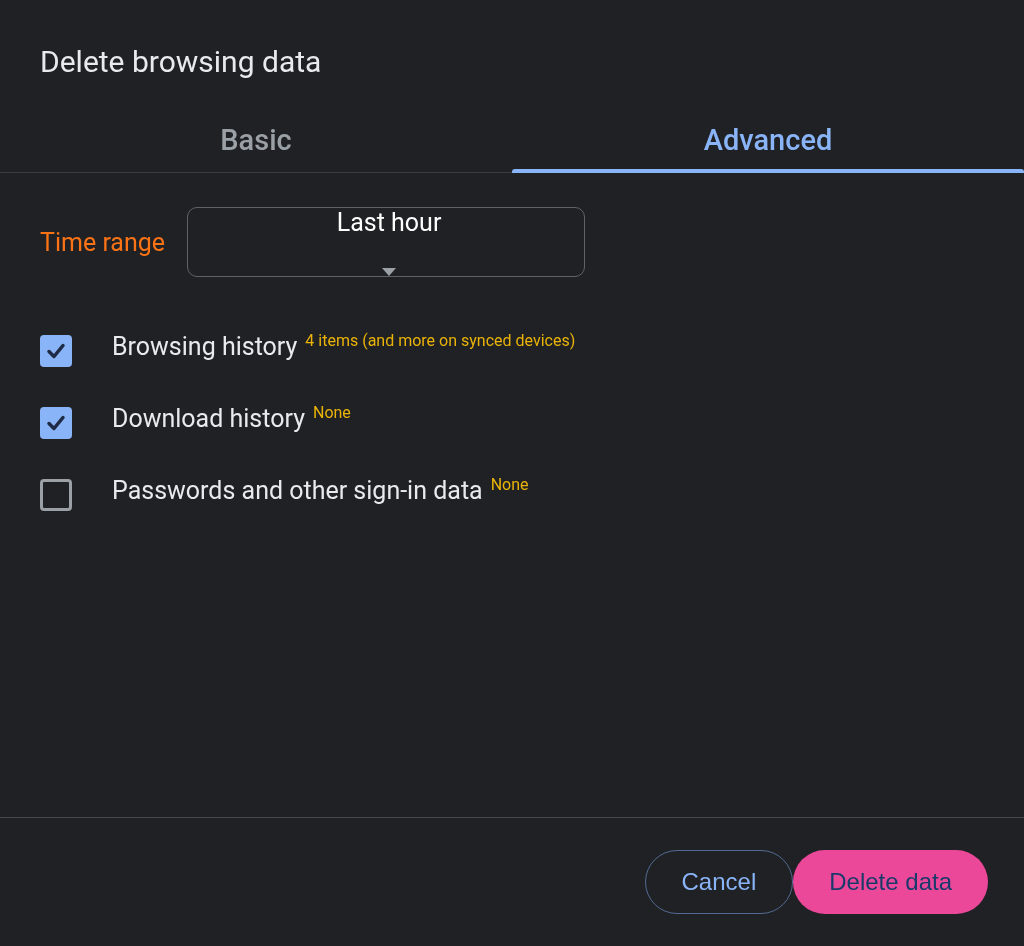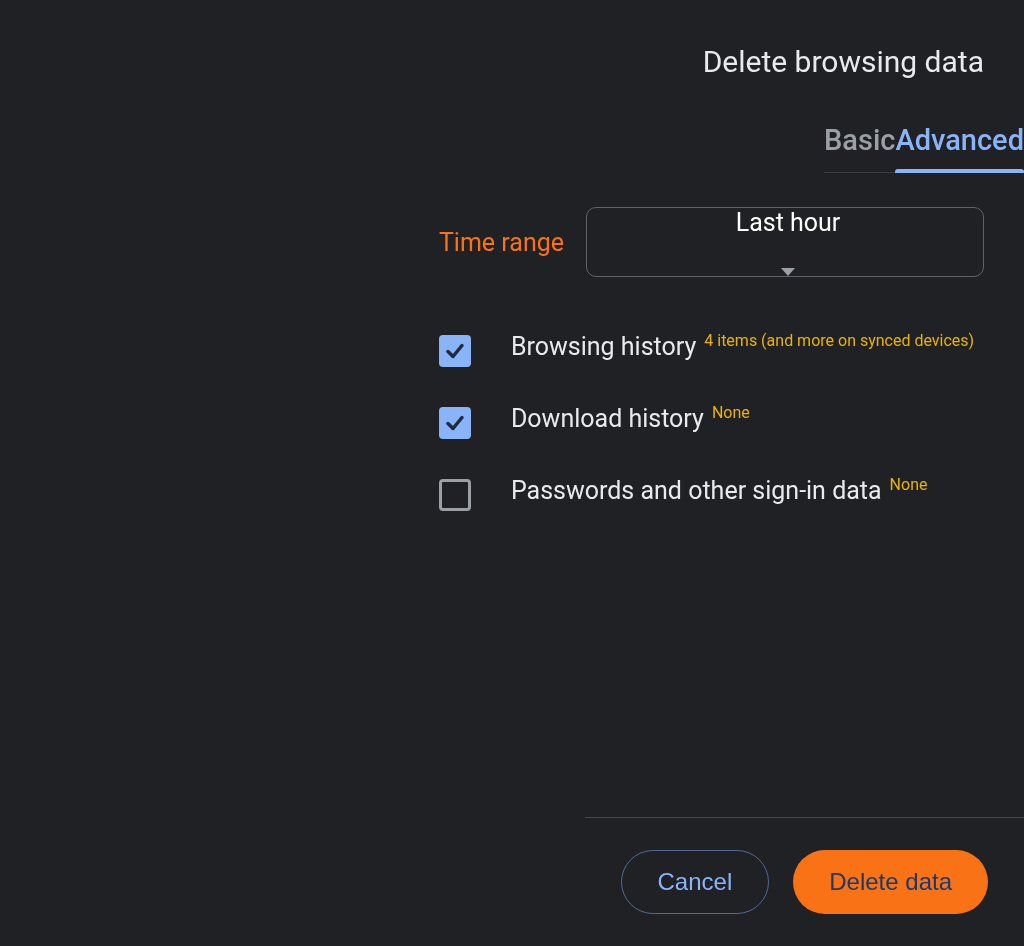--- a/index.html
+++ b/index.html
@@ -12,21 +12,20 @@
       overflow: hidden;
       position: relative;
     }
     .dialog {
       width: 1024px;
       height: 946px;
       display: flex;
       flex-direction: column;
       border-radius: 12px;
       overflow: hidden;
-      align-items: flex-end;
     }
     .dialog-title {
       font-size: 30px;
       font-weight: 400;
       color: #e8eaed;
       padding: 44px 40px 28px 40px;
     }
     .tabs {
       display: flex;
       border-bottom: 1px solid rgba(255,255,255,0.12);
@@ -137,42 +136,41 @@
     .option-desc {
       font-size: 16px;
       color: #eab308;
       line-height: 1.3;
     }
     .footer {
       border-top: 1px solid rgba(255,255,255,0.18);
       padding: 32px 36px;
       display: flex;
       justify-content: flex-end;
-      gap: 24px;
     }
     .btn {
       height: 64px;
       padding: 0 36px;
       border-radius: 32px;
       font-size: 24px;
       font-weight: 500;
       cursor: pointer;
       display: flex;
       align-items: center;
       justify-content: center;
       user-select: none;
       border: none;
     }
     .btn-outline {
       background: transparent;
       border: 1px solid #526a93;
       color: #8ab4f8;
     }
     .btn-primary {
-      background: #f97316;
+      background: #ec4899;
       color: #1b3a6b;
     }
   </style>
 </head>
 <body>
 
 <div class="dialog">
 
   <div class="dialog-title">Delete browsing data</div>
 

